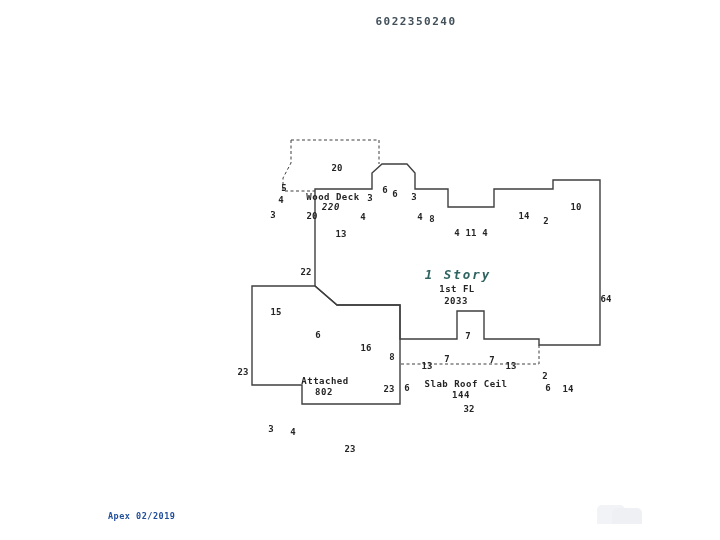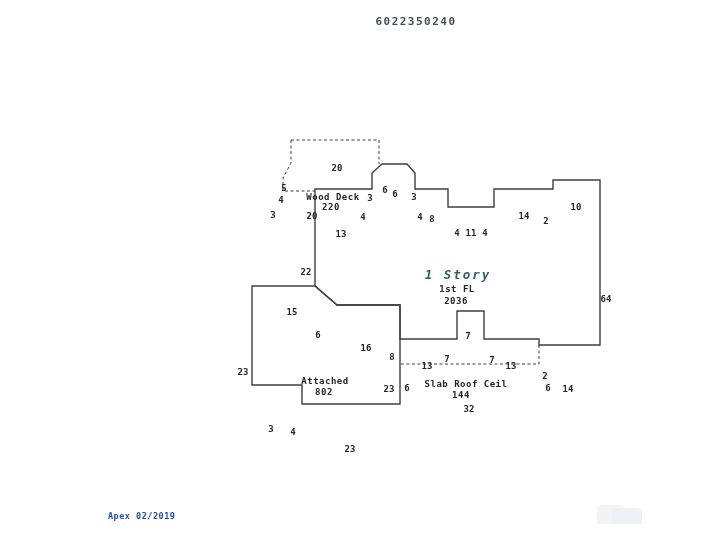--- a/index.html
+++ b/index.html
@@ -56,42 +56,42 @@
     <rect class="wm1" x="597" y="505" width="28" height="32" rx="5"></rect>
     <rect class="wm2" x="612" y="508" width="30" height="32" rx="5"></rect>
   </svg>
 
   <div id="labels-layer">
       <div class="lbl dim" style="left: 337px; top: 133px;">20</div>
       <div class="lbl dim" style="left: 284px; top: 153px;">5</div>
       <div class="lbl dim" style="left: 281px; top: 165px;">4</div>
       <div class="lbl dim" style="left: 273px; top: 180px;">3</div>
       <div class="lbl name" style="left: 333px; top: 162px;">Wood Deck</div>
-      <div class="lbl name" style="left: 331px; top: 172px;">220</div>
+      <div class="lbl name" style="left: 331px; top: 172px; font-style: italic;">220</div>
       <div class="lbl dim" style="left: 312px; top: 181px;">20</div>
       <div class="lbl dim" style="left: 341px; top: 199px;">13</div>
       <div class="lbl dim" style="left: 363px; top: 182px;">4</div>
       <div class="lbl dim" style="left: 370px; top: 163px;">3</div>
       <div class="lbl dim" style="left: 385px; top: 155px;">6</div>
       <div class="lbl dim" style="left: 395px; top: 159px;">6</div>
       <div class="lbl dim" style="left: 414px; top: 162px;">3</div>
       <div class="lbl dim" style="left: 420px; top: 182px;">4</div>
       <div class="lbl dim" style="left: 432px; top: 184px;">8</div>
       <div class="lbl dim" style="left: 457px; top: 198px;">4</div>
       <div class="lbl dim" style="left: 471px; top: 198px;">11</div>
       <div class="lbl dim" style="left: 485px; top: 198px;">4</div>
       <div class="lbl dim" style="left: 524px; top: 181px;">14</div>
       <div class="lbl dim" style="left: 546px; top: 186px;">2</div>
       <div class="lbl dim" style="left: 576px; top: 172px;">10</div>
       <div class="lbl dim" style="left: 306px; top: 237px;">22</div>
       <div class="lbl dim" style="left: 606px; top: 264px;">64</div>
       <div class="lbl story" style="left: 458px; top: 240px; font-style: italic;">1 Story</div>
       <div class="lbl name" style="left: 457px; top: 254px;">1st FL</div>
-      <div class="lbl name" style="left: 456px; top: 266px;">2036</div>
-      <div class="lbl dim" style="left: 292px; top: 277px;">15</div>
+      <div class="lbl name" style="left: 456px; top: 266px;">2033</div>
+      <div class="lbl dim" style="left: 276px; top: 277px;">15</div>
       <div class="lbl dim" style="left: 318px; top: 300px;">6</div>
       <div class="lbl dim" style="left: 366px; top: 313px;">16</div>
       <div class="lbl dim" style="left: 392px; top: 322px;">8</div>
       <div class="lbl dim" style="left: 243px; top: 337px;">23</div>
       <div class="lbl name" style="left: 325px; top: 346px;">Attached</div>
       <div class="lbl name" style="left: 324px; top: 357px;">802</div>
       <div class="lbl dim" style="left: 389px; top: 354px;">23</div>
       <div class="lbl dim" style="left: 468px; top: 301px;">7</div>
       <div class="lbl dim" style="left: 447px; top: 324px;">7</div>
       <div class="lbl dim" style="left: 492px; top: 325px;">7</div>

